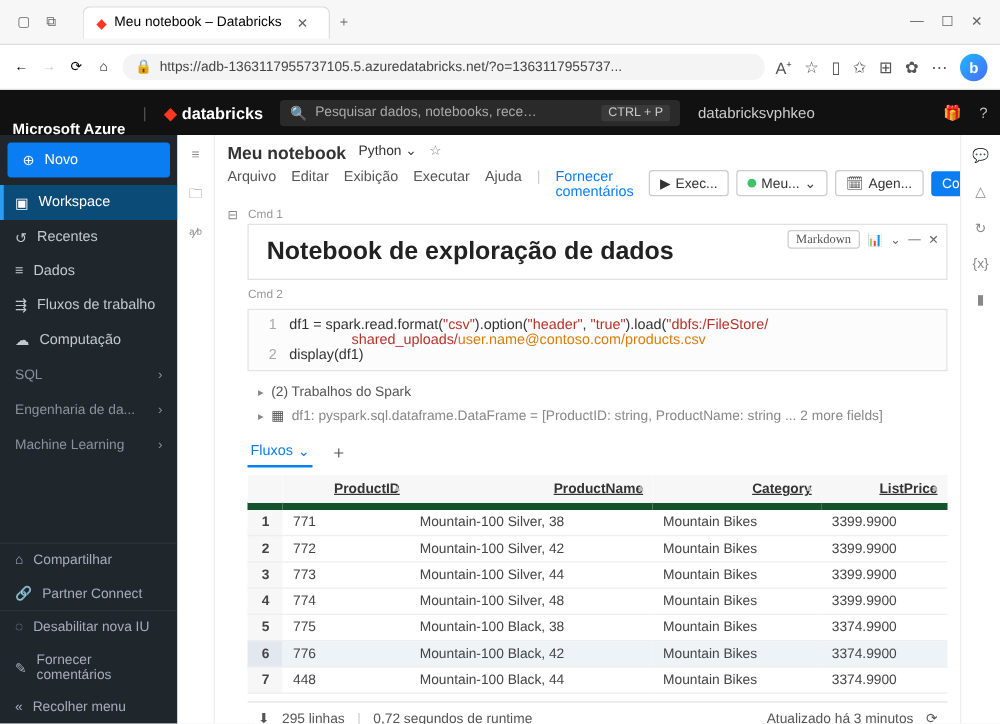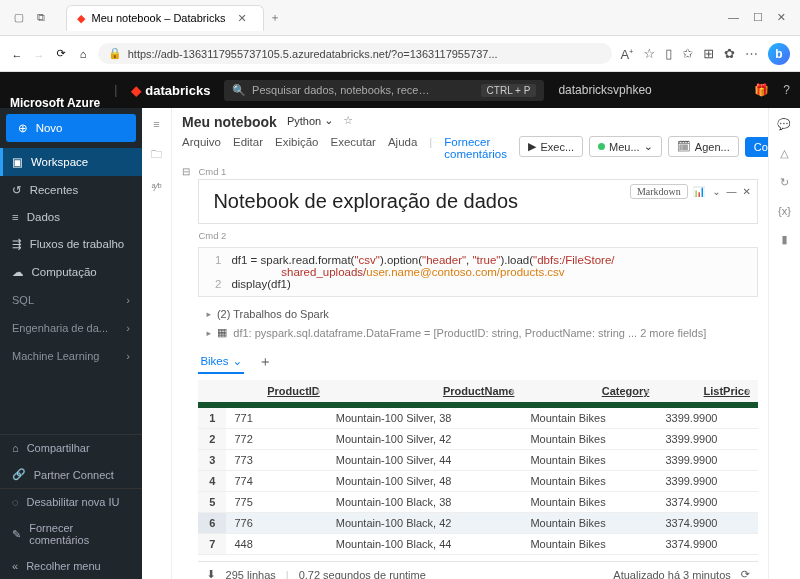--- a/index.html
+++ b/index.html
@@ -47,21 +47,21 @@
 .nb-menu { display:flex; gap:12px; font-size:11.5px; color:#555; padding-bottom:4px; align-items:flex-start;}
 .nb-menu span { cursor:pointer;}
 .nb-menu .link { color:#0a7df3; }
 .nb-actions { margin-left:auto; display:flex; gap:6px; align-items:center;}
 .btn { border:1px solid #ccc; background:#fff; padding:3px 8px; border-radius:3px; font-size:11px; display:flex; align-items:center; gap:4px; cursor:pointer; color:#333;}
 .btn.primary { background:#0a7df3; color:#fff; border-color:#0a7df3;}
 .dot-green { width:7px; height:7px; border-radius:50%; background:#3bc46b;}
 
 .cmd-label { font-size:9.5px; color:#999; margin-top:2px; }
 .cell-title { border:1px solid #e2e2e2; padding:10px 14px; margin:2px 0 6px; position:relative; background:#fff;}
-.cell-title h1 { font-size:20px; font-weight:400; color:#222;}
+.cell-title h1 { font-size:20px; font-weight:700; color:#222;}
 .cell-tools { position:absolute; top:4px; right:6px; display:flex; gap:6px; font-size:10px; color:#666; align-items:center;}
 .md-pill { border:1px solid #ccc; border-radius:3px; padding:1px 6px; font-size:10px; color:#555;font-family:Liberation Serif, serif;}
 
 .code-cell { border:1px solid #e5e5e5; background:#fcfcfd; padding:6px 10px; font-family: Consolas, monospace; font-size:11.5px; margin-top:6px;}
 .code-line { display:flex; gap:10px;}
 .ln { color:#aaa; width:12px; text-align:right; user-select:none;}
 .code { white-space:pre-wrap; color:#333;text-align:center; } .code .str{color:#b5332a;} .code .m{color:#333;} .code .hl{color:#d97d0d;}
 
 .out-section { margin:8px 0 0 8px; font-size:11px; color:#555;}
 .out-line { display:flex; align-items:center; gap:6px; padding:3px 0;}
@@ -281,21 +281,21 @@
               </div>
             <div class="out-line">
                 <span class="tri">▸</span>
                 <span>▦</span>
                 <span style="color:#888;">df1: pyspark.sql.dataframe.DataFrame = [ProductID: string, ProductName: string ... 2 more fields]</span>
               </div>
           </div>
 
           <div class="tab-row">
             <span class="tab-item">
-                <span>Bikes</span> 
+                <span>Fluxos</span> 
                 <span>⌄</span>
               </span>
             <span class="plus">＋</span>
           </div>
 
           <table class="data-table">
             <thead>
                 <tr>
               <th></th>
               <th><span>ProductID</span><span class="sort">▲</span></th>

